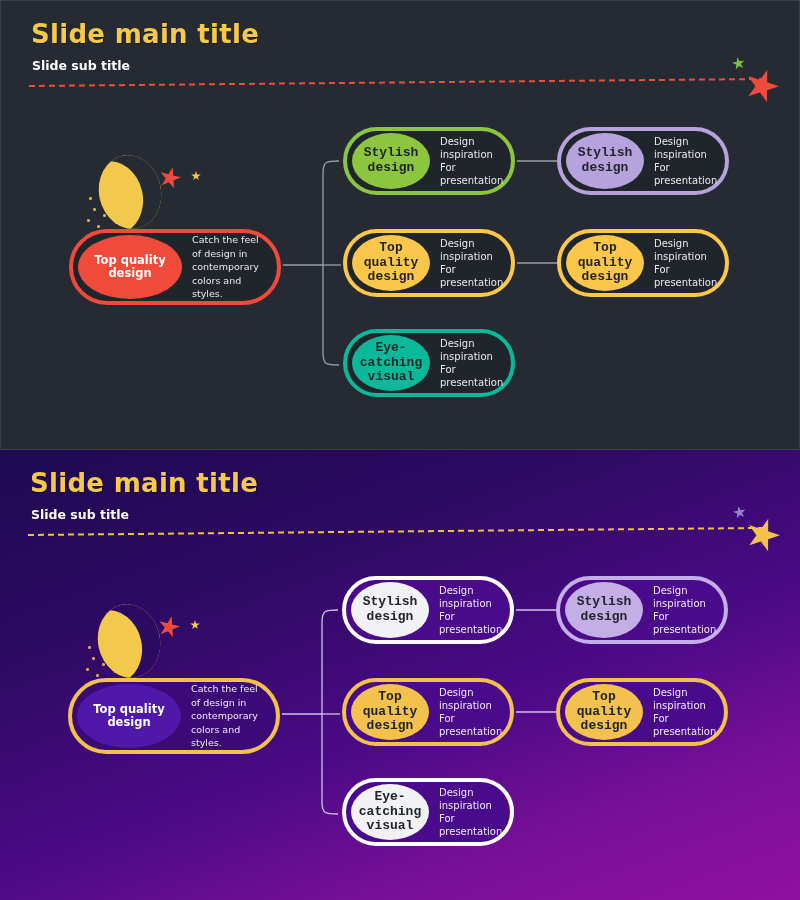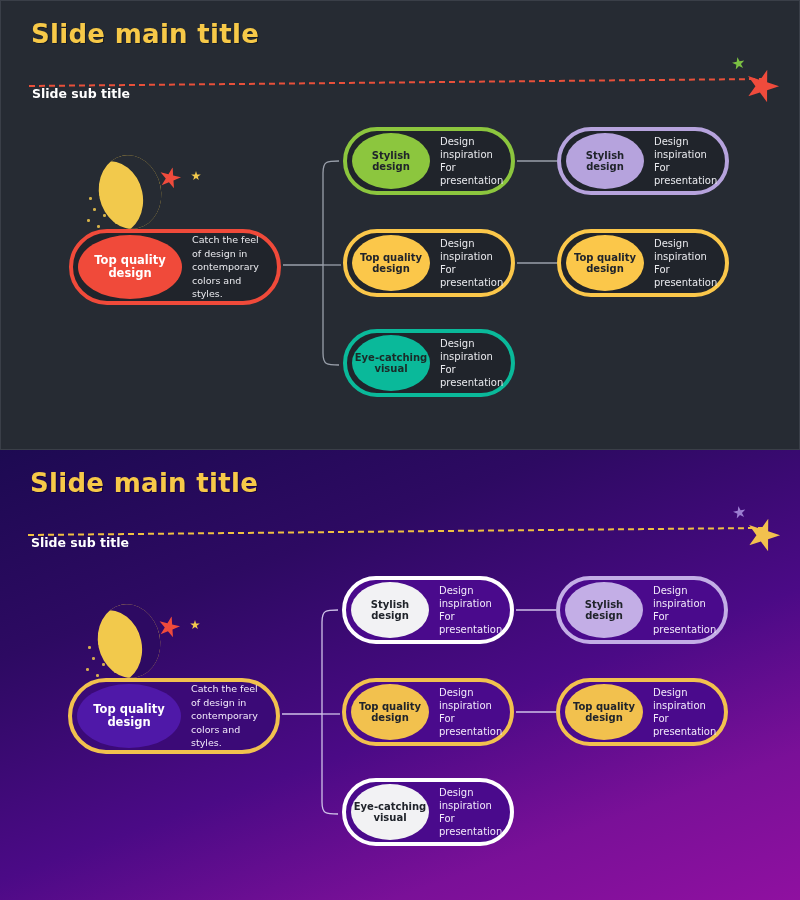--- a/index.html
+++ b/index.html
@@ -20,21 +20,21 @@
 
   
   .slide-title {
     position:absolute; left:30px; top:18px;
     font-size:26px; font-weight:bold; letter-spacing:.3px;
     color:#f7c948;
     text-shadow: 1px 1px 0 rgba(0,0,0,.35);
   }
   .slide-sub {
     position:absolute; left:31px; top:57px;
-    font-size:12.5px; font-weight:bold; color:#ffffff;margin-top:28px;
+    font-size:12.5px; font-weight:bold; color:#ffffff;
   }
   .divider-line {
     position:absolute; left:28px; top:84px; width:736px; height:2px;
     transform: rotate(-0.55deg); transform-origin:left center;
   }
   .divider-line::before{
     content:""; position:absolute; left:0; top:0; width:100%; height:0;
     border-top:2px dashed var(--dashcolor);
   }
   .panel-dark   .divider-line { --dashcolor:#e8503a; }
@@ -99,21 +99,21 @@
     padding-left:10px; padding-right:8px;
   }
 
   
   .pill-main { width:212px; height:76px; }
   .pill-main .bubble { width:104px; height:64px; font-size:11.5px; }
   .pill-main .desc { font-size:9.5px; line-height:1.42; }
 
   
   .pill-row { width:172px; height:68px; }
-  .pill-row .bubble { width:78px; height:56px; font-size:10px; }
+  .pill-row .bubble { width:78px; height:56px; font-size:13px;font-family:Liberation Mono, monospace; }
 
   
   .panel-dark .pill { --fill:#20242b; --desctext:#e9eaee; }
   .panel-dark .c-main  { --accent:#f04a3a; --bubbletext:#ffffff; }
   .panel-dark .c-green { --accent:#8cc63e; --bubbletext:#20242b; }
   .panel-dark .c-amber { --accent:#fbc74a; --bubbletext:#20242b; }
   .panel-dark .c-teal  { --accent:#0ab99a; --bubbletext:#1a2b28; }
   .panel-dark .c-lav   { --accent:#b6a3dd; --bubbletext:#20242b; }
 
   

